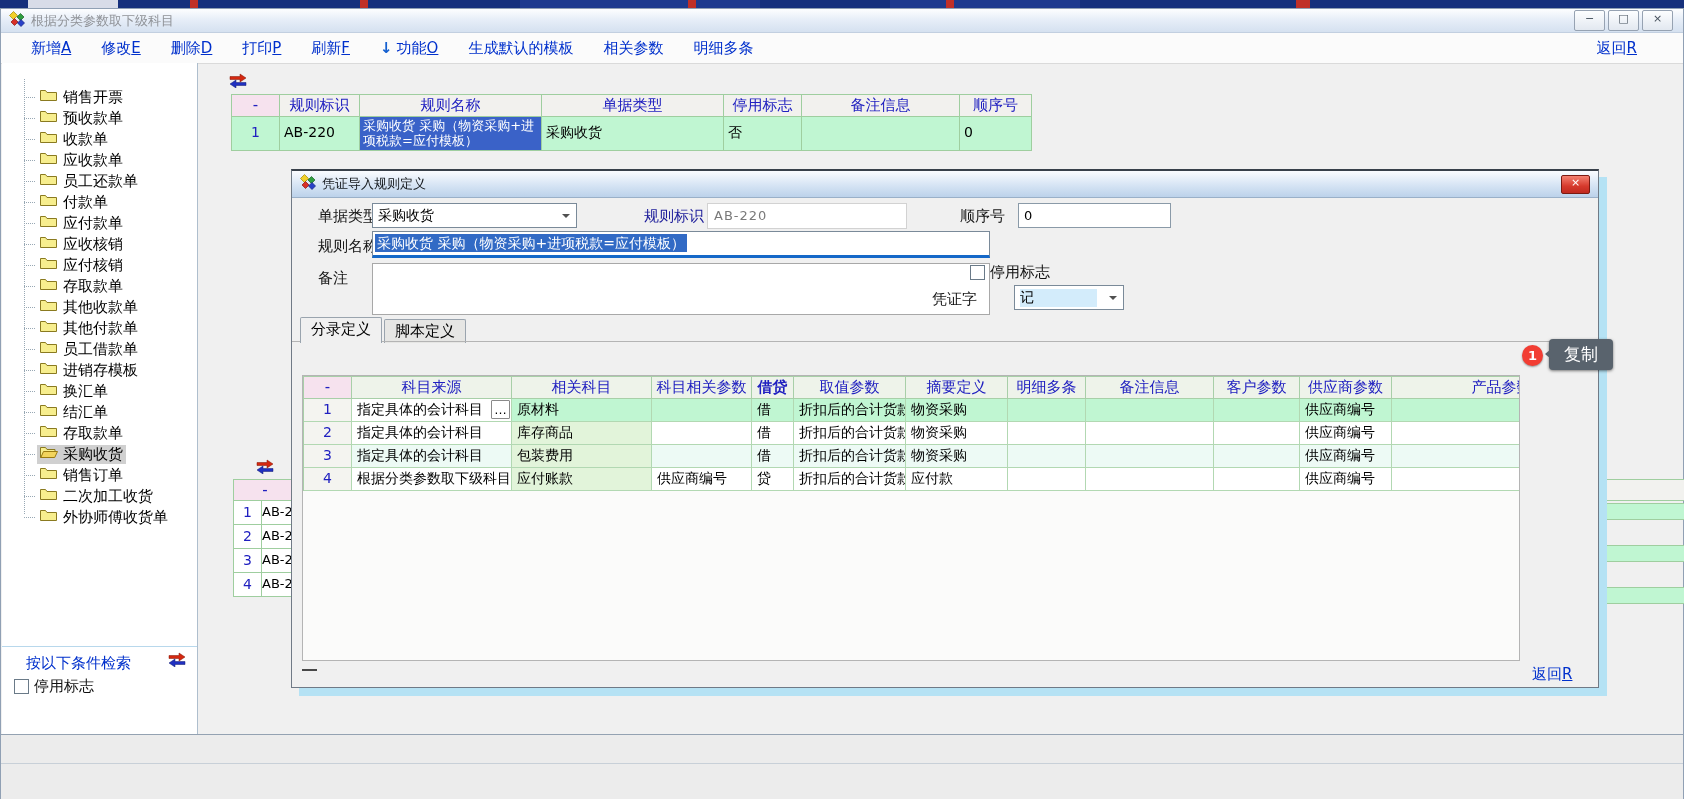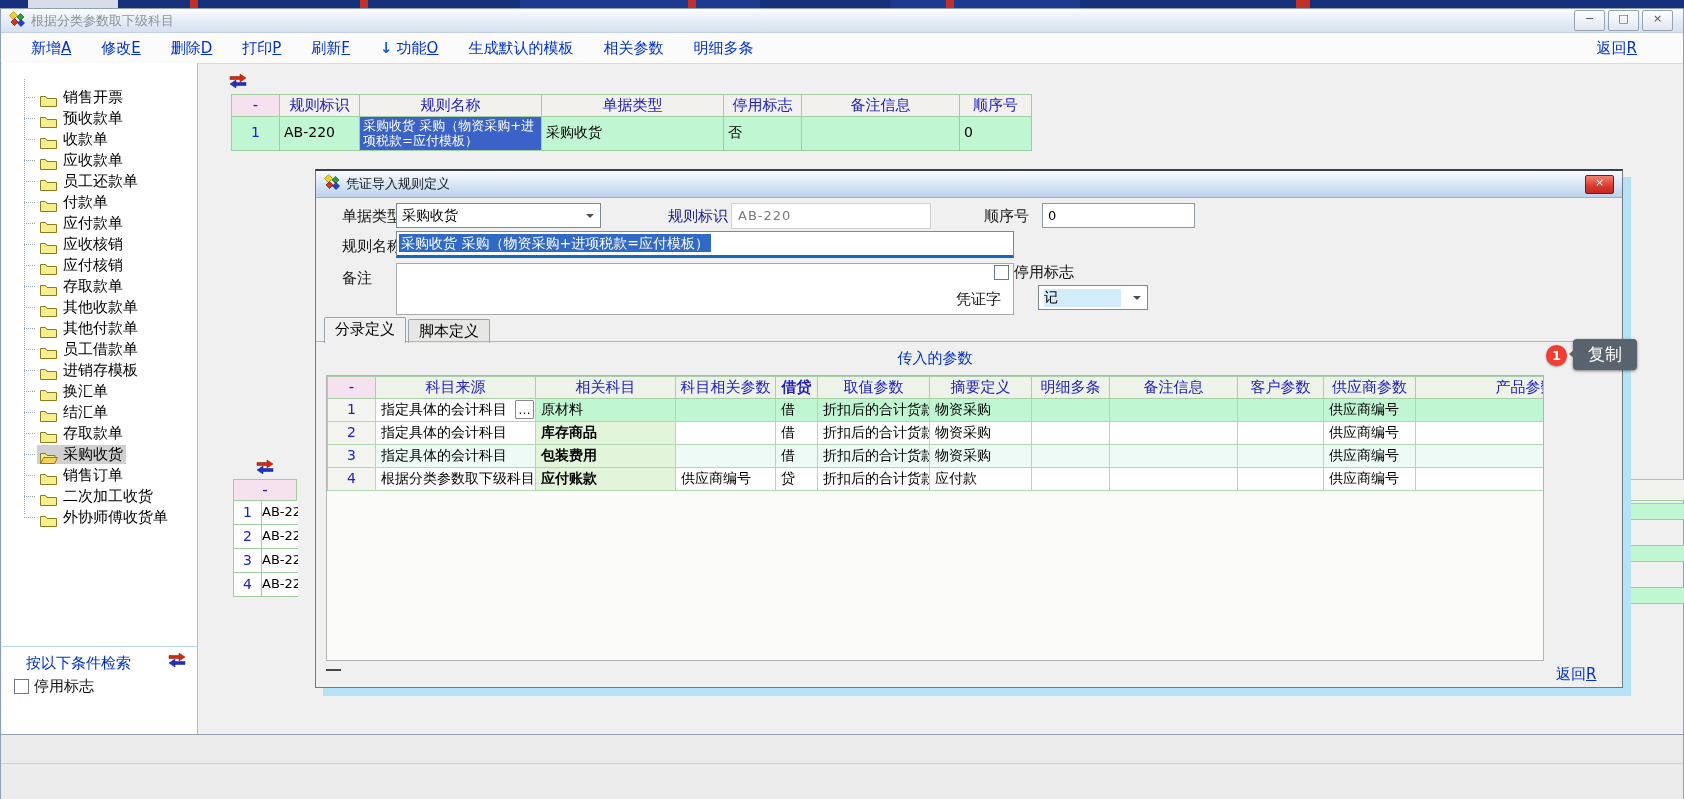--- a/index.html
+++ b/index.html
@@ -17,21 +17,21 @@
   #toolbar{position:absolute;left:0;right:0;top:24px;height:30px;background:#fbfbfb;border-bottom:1px solid #dadada;display:flex;align-items:center;font-size:15px;}
   .tb-item{color:#0030cc;margin-left:30px;cursor:pointer;white-space:nowrap;display:flex;align-items:center;}
   .fn-arrow{color:#1560d0;font-weight:bold;margin-right:4px;}
   #tb-back{margin-left:auto;margin-right:46px;color:#0030cc;cursor:pointer;}
   
   #sidebar{position:absolute;left:1px;top:54px;width:196px;height:671px;background:#fff;border-right:1px solid #aebecd;box-sizing:border-box;}
   #tree{position:relative;margin-top:24px;}
   #tree::before{content:"";position:absolute;left:22px;top:-8px;height:calc(100% - 6px);border-left:1px dotted #98a8b4;}
   .tree-item{display:flex;align-items:center;height:21px;padding-left:22px;font-size:15px;white-space:nowrap;cursor:pointer;}
   .dash{width:11px;border-top:1px dotted #98a8b4;margin-right:2px;flex:none;}
-  .itm{display:flex;align-items:flex-end;padding:0 3px;height:19px;}
+  .itm{display:flex;align-items:flex-start;padding:0 3px;height:19px;}
   .tree-item.sel .itm{background:#d0d0d0;}
   .folder{width:19px;height:13px;margin-right:4px;flex:none;display:flex;}
   .sb-sep{position:absolute;left:0;right:0;top:583px;border-top:1px solid #b8d8ec;}
   .sb-search{position:absolute;left:24px;top:591px;font-size:15px;color:#0030cc;cursor:pointer;}
   .sb-swap{position:absolute;left:166px;top:589px;cursor:pointer;}
   .sb-check{position:absolute;left:12px;top:614px;display:flex;align-items:center;font-size:15px;color:#101010;}
   .cb{width:13px;height:13px;border:1px solid #6a7a88;background:#fff;margin-right:5px;flex:none;cursor:pointer;}
   
   .swap1{position:absolute;left:228px;top:64px;cursor:pointer;}
   .swap2{position:absolute;left:255px;top:450px;cursor:pointer;}
@@ -53,21 +53,21 @@
   .fnum{width:28px;box-sizing:border-box;border-right:1px solid #9fce9f;border-bottom:1px solid #9fce9f;color:#2020c0;font-size:14px;text-align:center;line-height:22px;background:#fff;flex:none;}
   .fid{width:36px;box-sizing:border-box;border-bottom:1px solid #9fce9f;background:#fff;font-size:13px;line-height:22px;overflow:hidden;white-space:nowrap;flex:none;}
   
   .strip-head{position:absolute;left:1604px;top:470px;width:80px;height:22px;background:#f2f2ef;border-top:1px solid #9fce9f;border-bottom:1px solid #9fce9f;box-sizing:border-box;}
   .strip{position:absolute;left:1604px;width:80px;height:17px;background:#c0f6d2;border-top:1px solid #9fce9f;border-bottom:1px solid #9fce9f;box-sizing:border-box;}
   
   .bline1{position:absolute;left:0;right:0;top:725px;border-top:1px solid #94a2b2;}
   .bottom-area{position:absolute;left:0;right:0;top:726px;height:64px;background:#ececec;}
   .bline2{position:absolute;left:0;right:0;top:754px;border-top:1px solid #c8d0d8;}
   
-  #dialog{position:absolute;left:290px;top:160px;width:1306px;height:516px;background:#f0f0f0;border-top:2px solid #38404a;border-left:1px solid #707a86;border-right:1px solid #707a86;border-bottom:1px solid #707a86;box-shadow:8px 8px 0 0 #b5e2f4;box-sizing:content-box;margin-left:24px;}
+  #dialog{position:absolute;left:290px;top:160px;width:1306px;height:516px;background:#f0f0f0;border-top:2px solid #38404a;border-left:1px solid #707a86;border-right:1px solid #707a86;border-bottom:1px solid #707a86;box-shadow:8px 8px 0 0 #b5e2f4;box-sizing:content-box;}
   #dlg-title{height:26px;background:linear-gradient(#fafcff,#d6e4f4 55%,#bcd2ea);display:flex;align-items:center;padding:0 8px;border-bottom:1px solid #9ab0c8;}
   #dlg-title-text{font-size:13px;color:#14181c;margin-left:6px;}
   #dlg-close{margin-left:auto;width:27px;height:17px;background:linear-gradient(#f48171,#d6392c 60%,#c02a20);border:1px solid #7a1a12;border-radius:2px;color:#fff;font-size:11px;line-height:14px;text-align:center;cursor:pointer;}
   .dlbl{position:absolute;font-size:15px;color:#141414;}
   .dlbl.blue{color:#1a1a99;}
   .combo{position:absolute;height:25px;background:#fff;border:1px solid #7a8a99;box-sizing:border-box;font-size:14px;display:flex;align-items:center;padding-left:5px;cursor:pointer;}
   .combo .arr{margin-left:auto;margin-right:6px;width:0;height:0;border:4px solid transparent;border-top-color:#505050;margin-top:4px;}
   .combo .cv{white-space:nowrap;}
   .combo.hl .cv{background:#d3ecfb;display:block;width:75%;}
   .flatbox{position:absolute;height:26px;background:#fff;border:1px solid #d2d2d2;box-sizing:border-box;font-size:13px;color:#7a7a7a;line-height:24px;padding-left:6px;letter-spacing:1px;}
@@ -84,21 +84,21 @@
   #params-link{position:absolute;left:10px;top:178px;width:1218px;text-align:center;font-size:15px;color:#0030cc;cursor:pointer;}
   
   #entry-grid{position:absolute;left:10px;top:204px;width:1218px;height:286px;background:#fbfbfa;border:1px solid #b4b4b4;box-sizing:border-box;overflow:hidden;}
   .ehrow,.erow{display:flex;border-left:1px solid #a8cfa8;width:1310px;}
   .ehrow{border-top:1px solid #a8cfa8;}
   .eh{height:22px;box-sizing:border-box;border-right:1px solid #a8cfa8;border-bottom:1px solid #a8cfa8;background:#eef3ea;color:#2020c0;font-size:15px;text-align:center;line-height:21px;flex:none;overflow:hidden;white-space:nowrap;}
   .eh.pink{background:#f6e2ee;}
   .ec{height:23px;box-sizing:border-box;border-right:1px solid #b2d8b2;border-bottom:1px solid #b2d8b2;font-size:14px;line-height:21px;padding:0 5px;background:#fff;flex:none;overflow:hidden;white-space:nowrap;position:relative;cursor:default;}
   .ec-num{text-align:center;color:#2020c0;background:#f4f4f0;}
   .bg-mint{background:#c0f6d2;}
-  .bg-green{background:#e2f4da;font-weight:bold;}
+  .bg-green{background:#e2f4da;}
   .bg-azure{background:#edfaf5;}
   .ell{position:absolute;right:1px;top:1px;width:19px;height:19px;border:1px solid #8a8a8a;border-radius:1px;background:#fff;font-size:13px;line-height:13px;text-align:center;padding:0;cursor:pointer;}
   
   #side-btns{position:absolute;left:1245px;top:40px;display:flex;flex-direction:column;gap:10px;font-size:15px;color:#0030cc;}
   .side-b{cursor:pointer;white-space:nowrap;}
   #badge{position:absolute;left:1230px;top:174px;width:21px;height:21px;border-radius:50%;background:#f23d33;color:#fff;text-align:center;line-height:21px;font-size:13px;font-weight:bold;box-shadow:0 1px 2px rgba(0,0,0,.4);z-index:5;}
   #copy-tip{position:absolute;left:1257px;top:168px;min-width:46px;height:31px;background:#59636d;color:#fff;font-size:17px;line-height:31px;text-align:center;border-radius:4px;padding:0 9px;box-shadow:0 1px 3px rgba(0,0,0,.5);cursor:pointer;z-index:4;}
   #copy-tip::before{content:"";position:absolute;left:-9px;top:10px;border:5px solid transparent;border-right:6px solid #59636d;}
   #dlg-dash{position:absolute;left:10px;top:498px;width:15px;border-top:2px solid #484848;}
   #dlg-return{position:absolute;left:1240px;top:494px;font-size:15px;color:#0030cc;cursor:pointer;}
@@ -494,21 +494,20 @@
       <div class="combo hl" style="left:722px;top:114px;width:110px;">
         <span class="cv">记</span>
         <span class="arr"></span>
       </div>
 
       <div id="tabs">
         <div class="tab active">分录定义</div>
         <div class="tab">脚本定义</div>
       </div>
       <div id="tab-line"></div>
-      <div id="params-link">传入的参数</div>
 
       <div id="entry-grid">
         <div class="ehrow" id="et-head">
             <div class="eh pink" style="width: 48px;">-</div>
             <div class="eh" style="width: 160px;">科目来源</div>
             <div class="eh" style="width: 140px;">相关科目</div>
             <div class="eh" style="width: 100px;">科目相关参数</div>
             <div class="eh" style="width: 42px; font-weight: bold;">借贷</div>
             <div class="eh" style="width: 112px;">取值参数</div>
             <div class="eh" style="width: 102px;">摘要定义</div>

